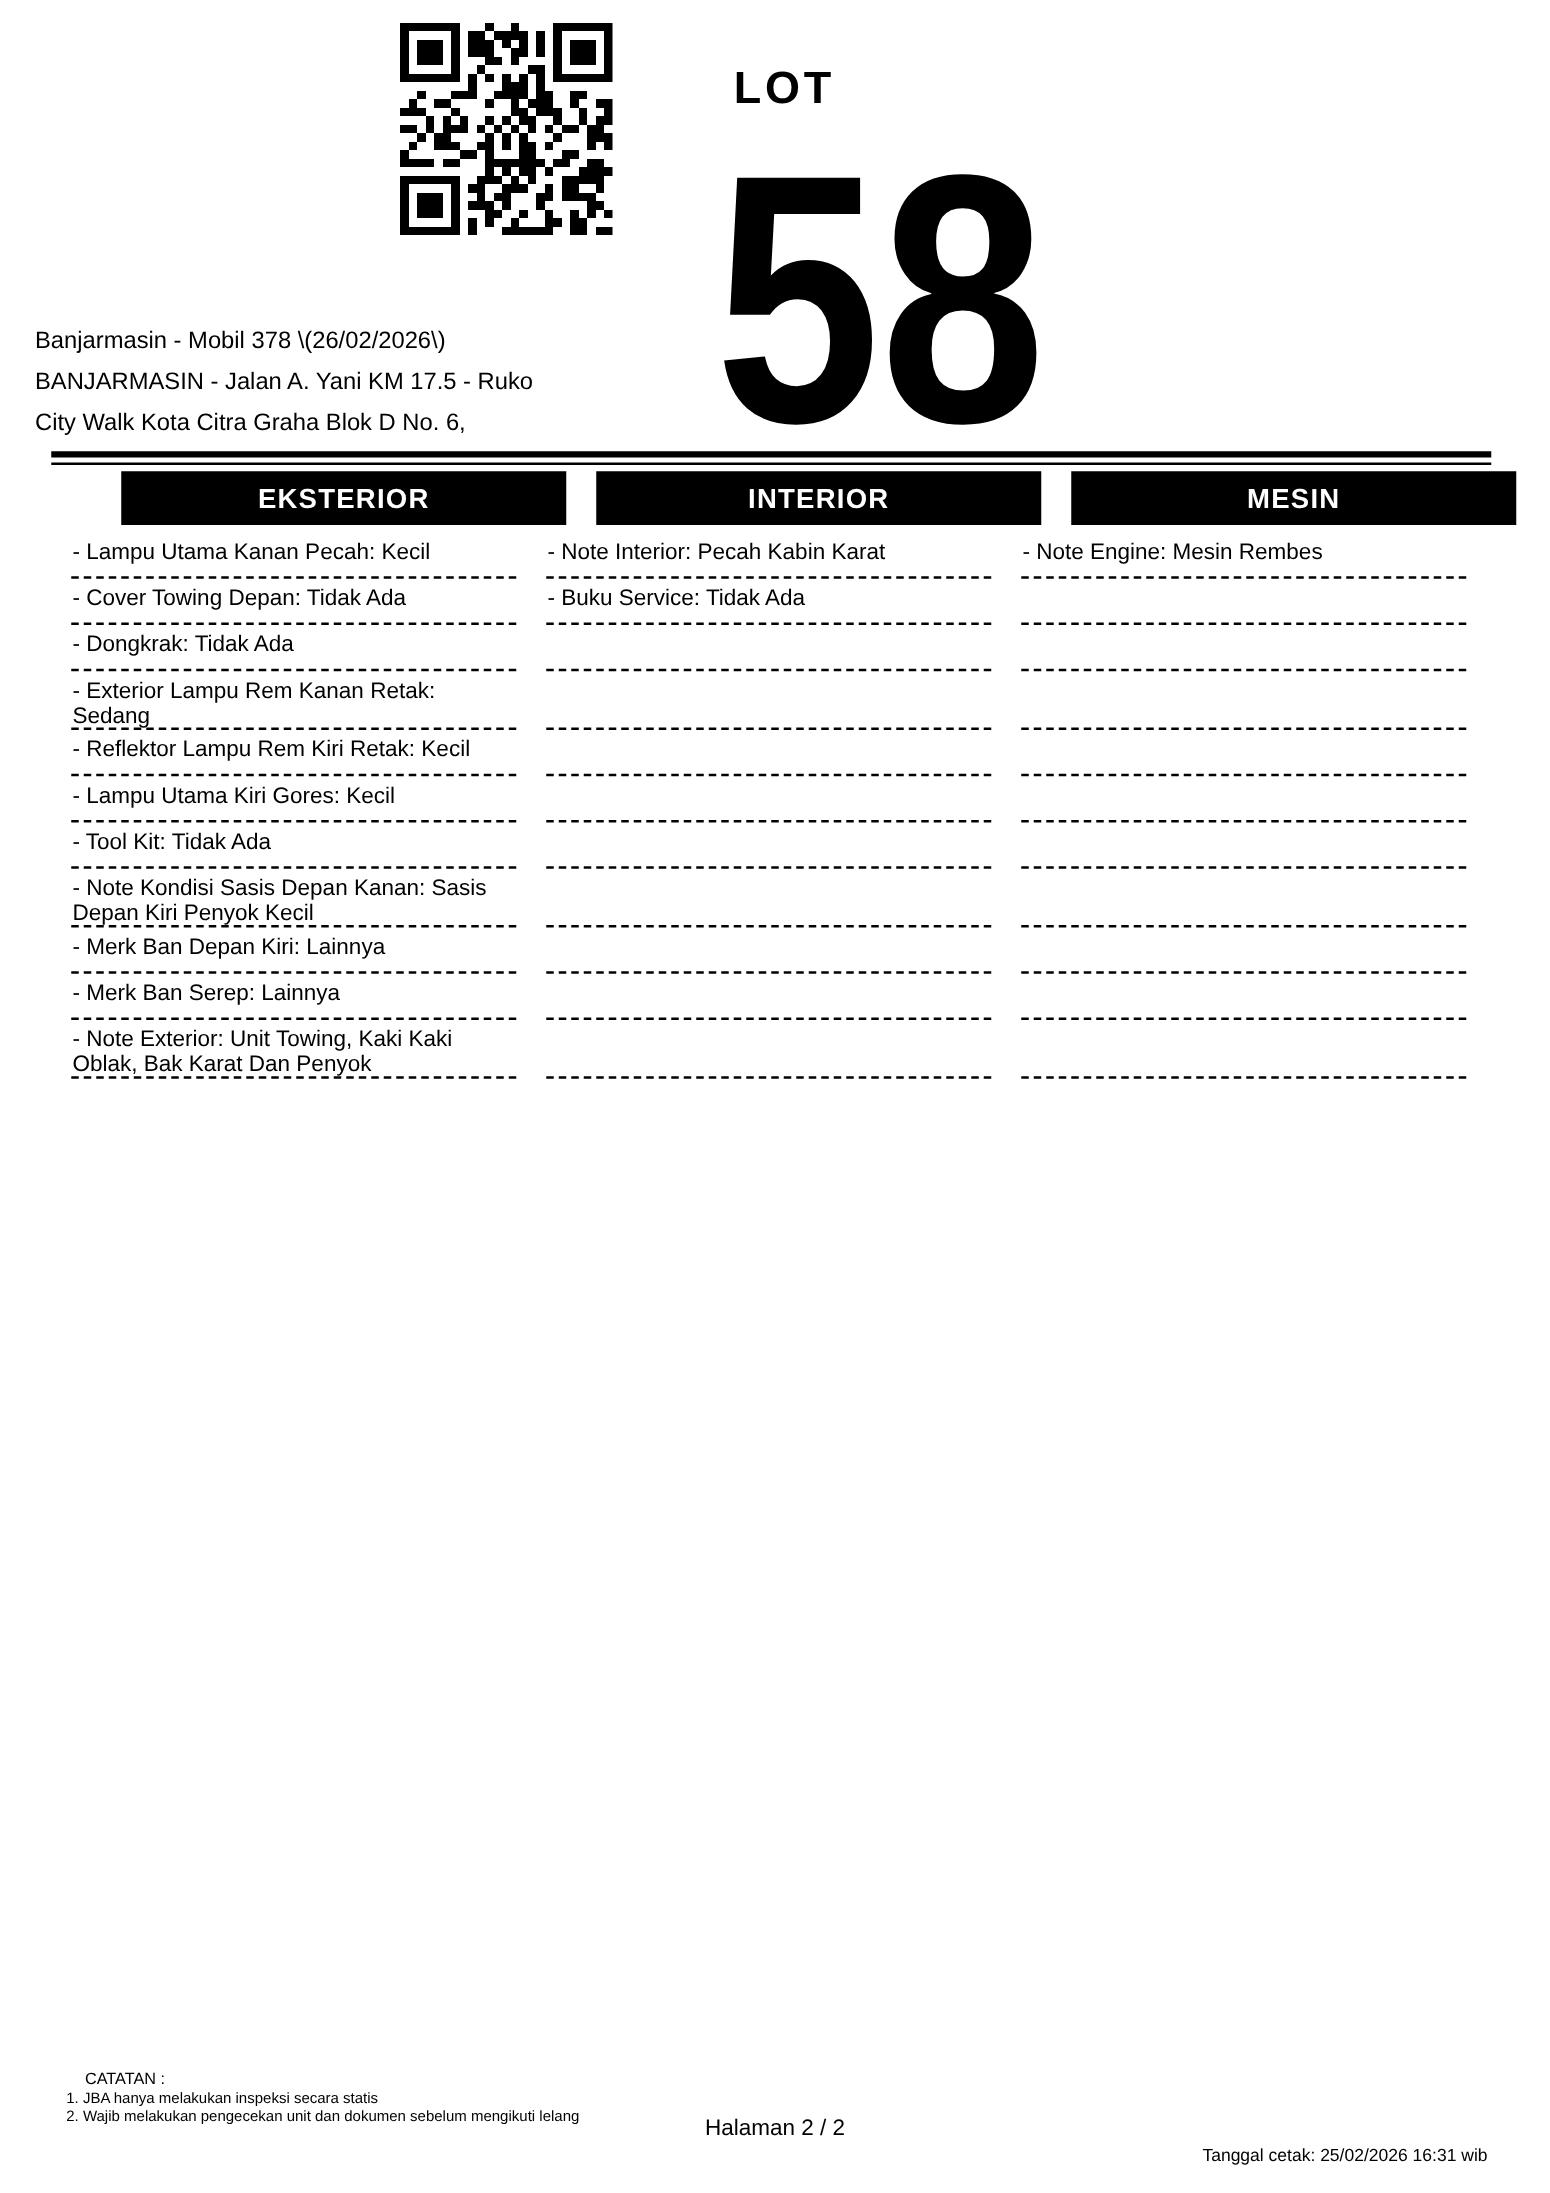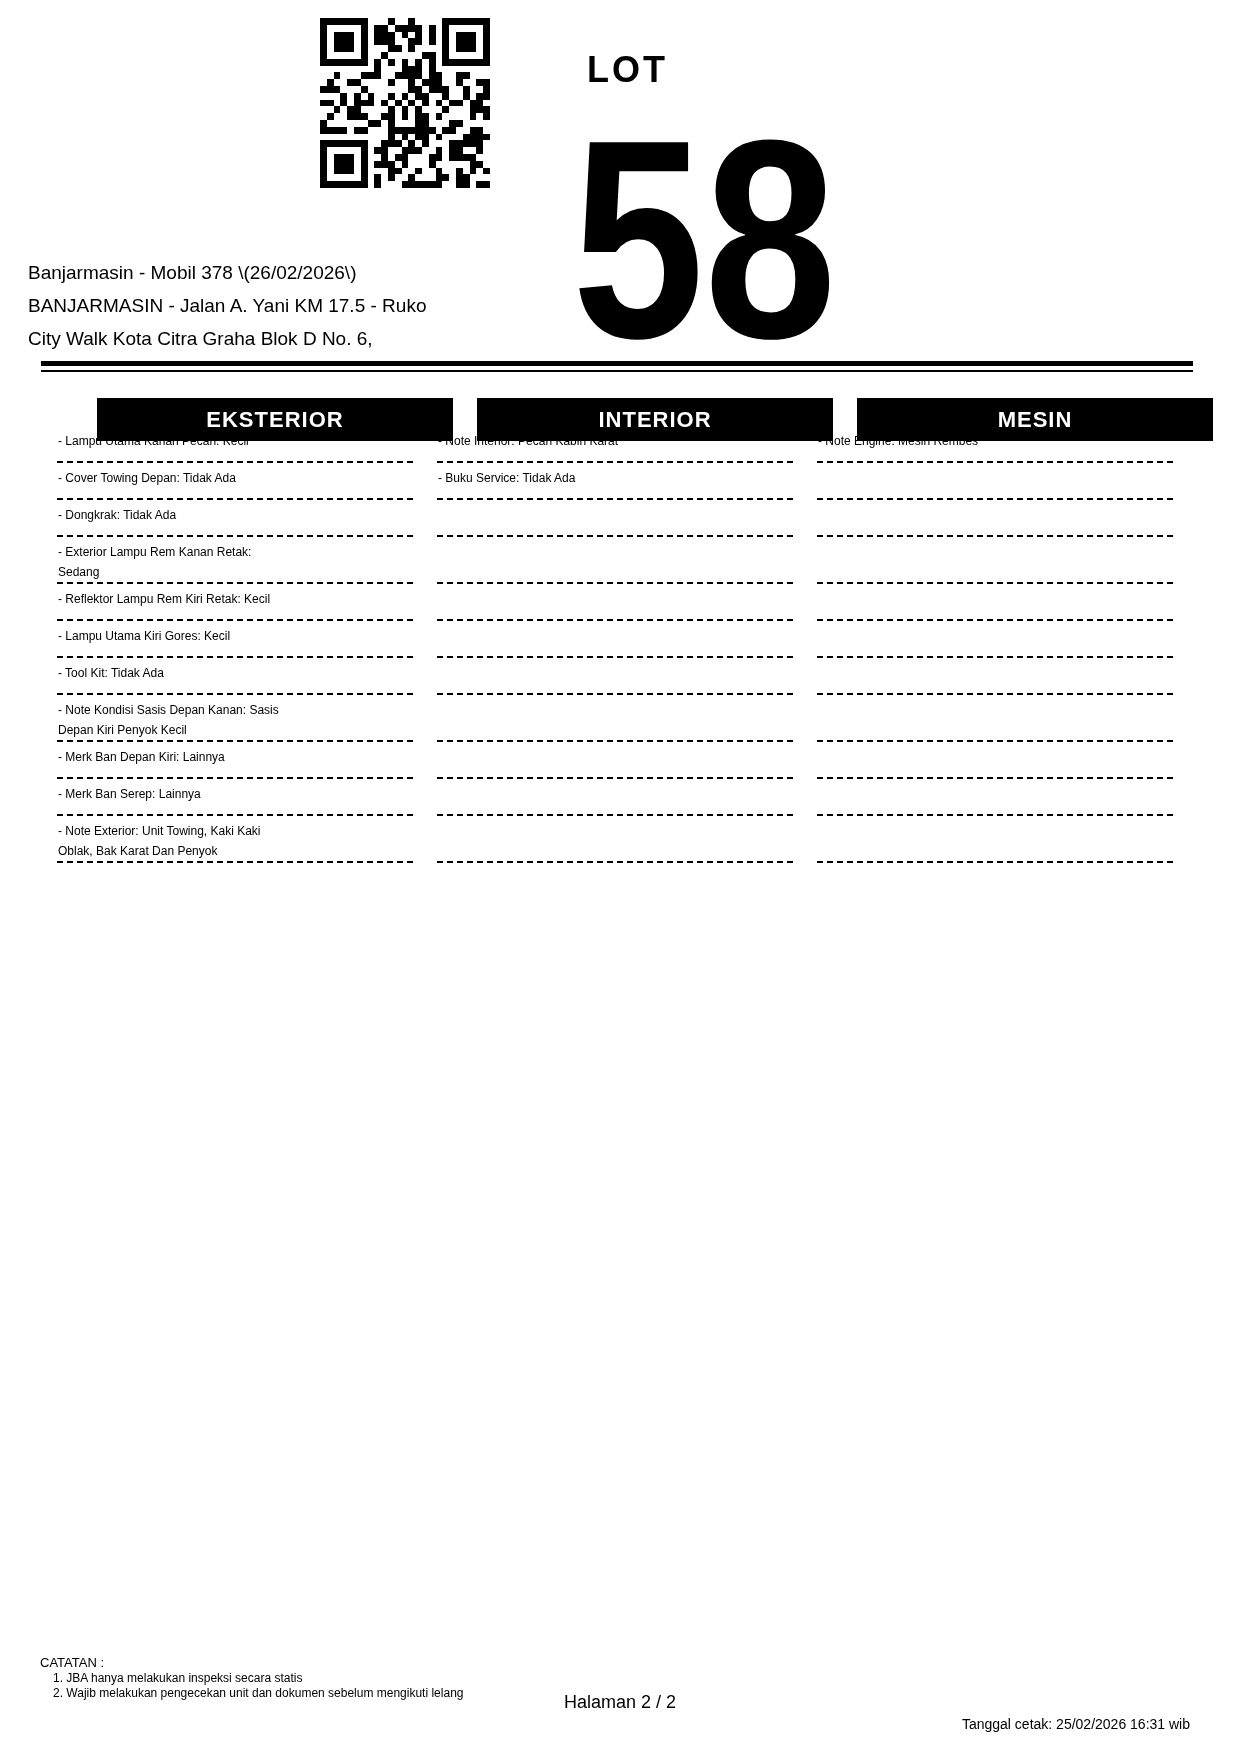--- a/index.html
+++ b/index.html
@@ -20,38 +20,38 @@
   }
   .address{
     position:absolute;left:28px;top:256px;
     font-size:19px;line-height:33px;white-space:nowrap;
   }
   .double-rule{
     position:absolute;left:41px;top:361px;width:1152px;height:4px;
     border-top:5px solid #000;border-bottom:2px solid #000;
   }
   .col-headers{
-    position:absolute;left:57px;top:398px;width:1116px;
+    position:absolute;left:57px;top:377px;width:1116px;
     display:grid;grid-template-columns:repeat(3,1fr);column-gap:24px;padding-left:40px;
   }
   .col-header{
     background:#000;color:#fff;height:43px;line-height:43px;
     text-align:center;font-weight:bold;font-size:22px;letter-spacing:1px;
   }
   .cells{
     position:absolute;left:57px;top:426px;width:1116px;
     display:grid;grid-template-columns:repeat(3,1fr);column-gap:24px;
   }
   .cell{
     box-sizing:border-box;border-bottom:2px dashed #000;
     min-height:37px;padding:5px 2px 0 1px;
-    font-size:12px;line-height:20px;white-space:pre-wrap;
+    font-size:18px;line-height:20px;white-space:pre-wrap;
   }
   .catatan{position:absolute;left:40px;top:1654px;}
-  .catatan-label{font-size:13px;line-height:17px;}
+  .catatan-label{font-size:13px;line-height:17px;margin-left:28px;}
   .catatan-note{font-size:12px;line-height:15px;margin-left:13px;}
   .page-indicator{
     position:absolute;left:0;top:1692px;width:100%;
     text-align:center;font-size:18px;
   }
   .printed-date{position:absolute;right:50px;top:1716px;font-size:14px;text-align:center;}
 </style>
 </head>
 <body>
 

